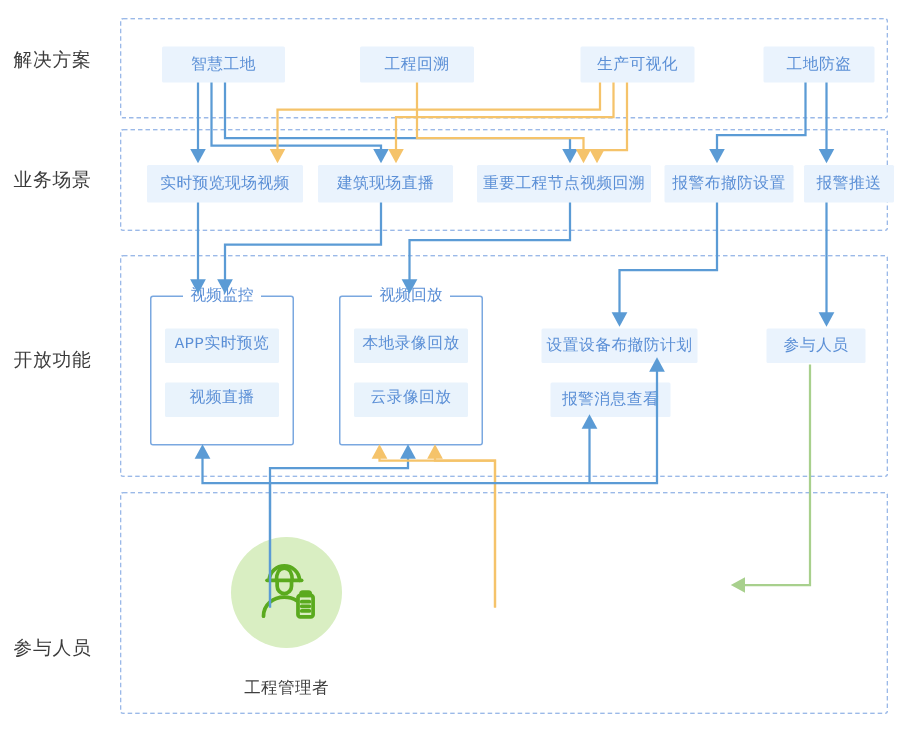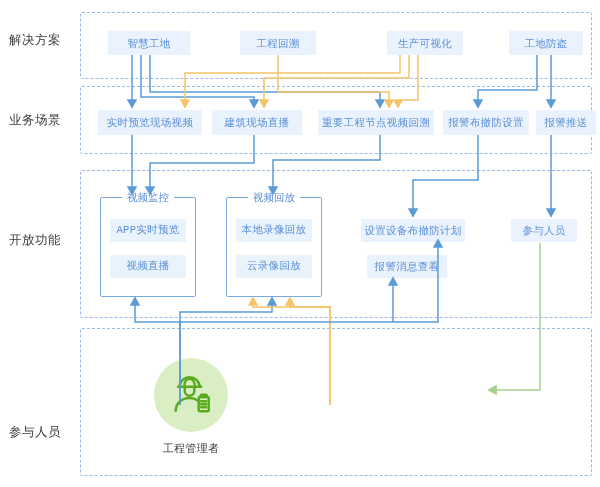--- a/index.html
+++ b/index.html
@@ -62,21 +62,21 @@
   }
 
   .persona{position:absolute;text-align:center;}
   .persona .disc{
     width:74px;height:74px;border-radius:50%;
     background:#d9eec2;
     display:flex;align-items:center;justify-content:center;
     margin:0 auto;
   }
   .persona .pname{
-    margin-top:9px;
+    margin-top:19px;
     font-size:11px;
     color:#3f3f3f;
     white-space:nowrap;
     letter-spacing:.3px;
   }
   svg.wires{position:absolute;left:0;top:0;width:600px;height:487px;pointer-events:none;}
 </style>
 </head>
 <body>
 

